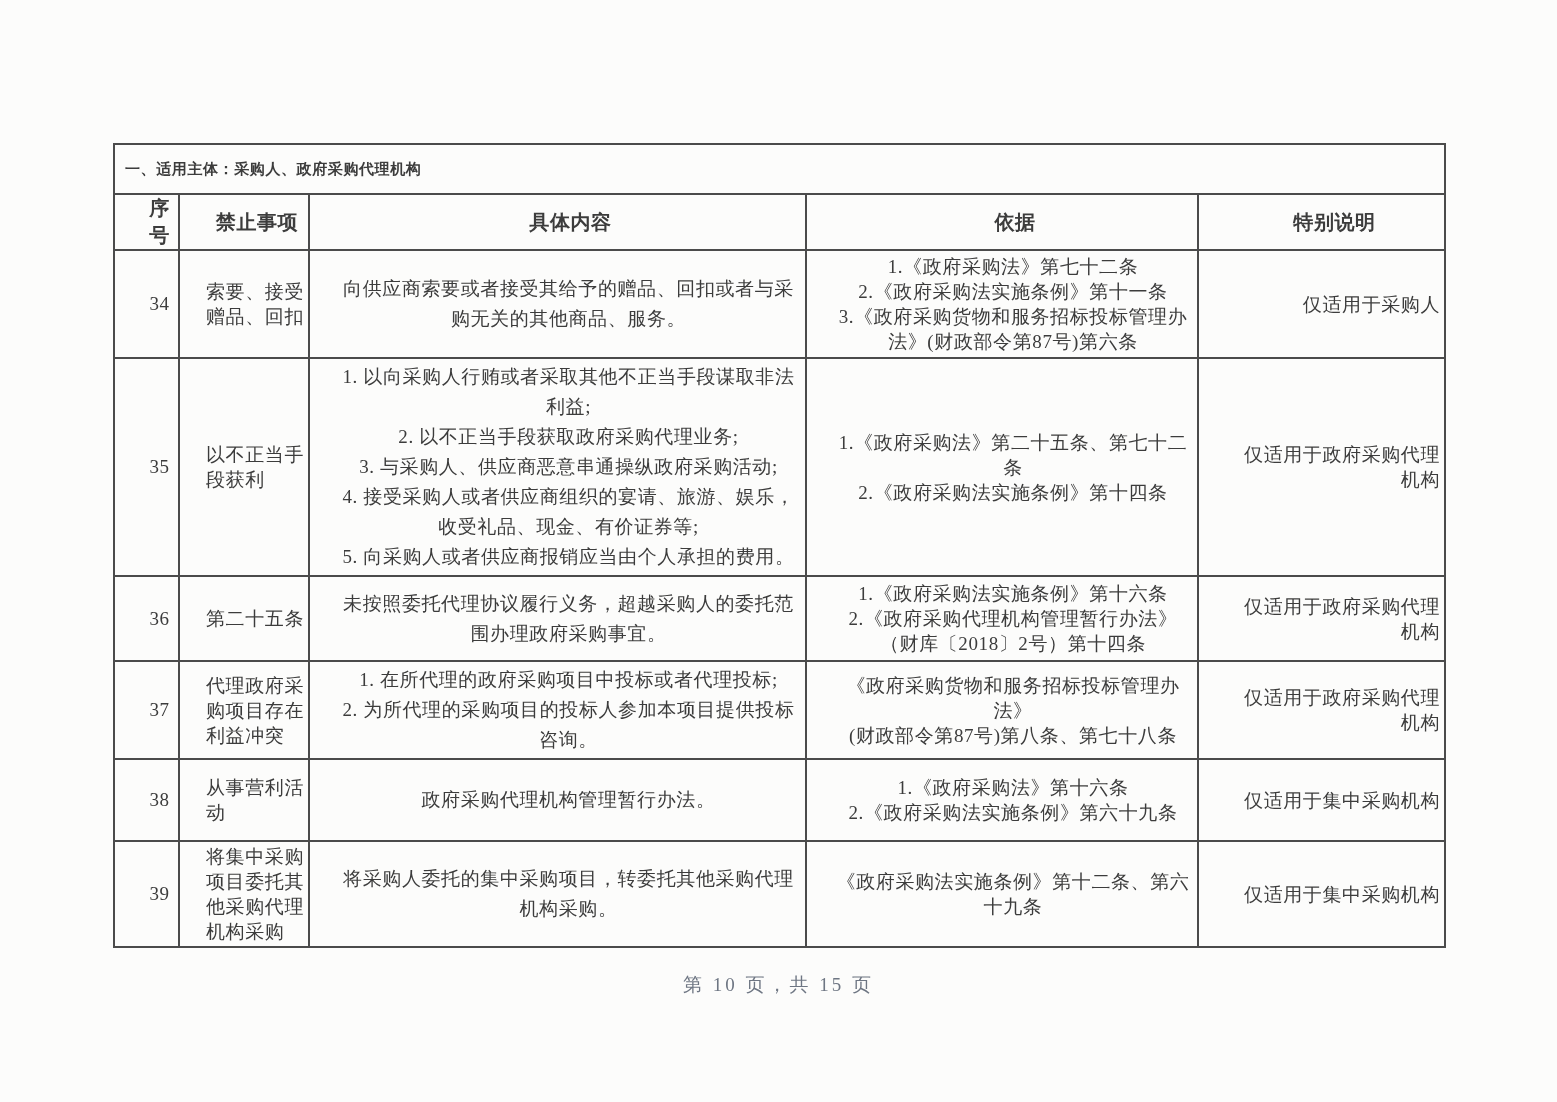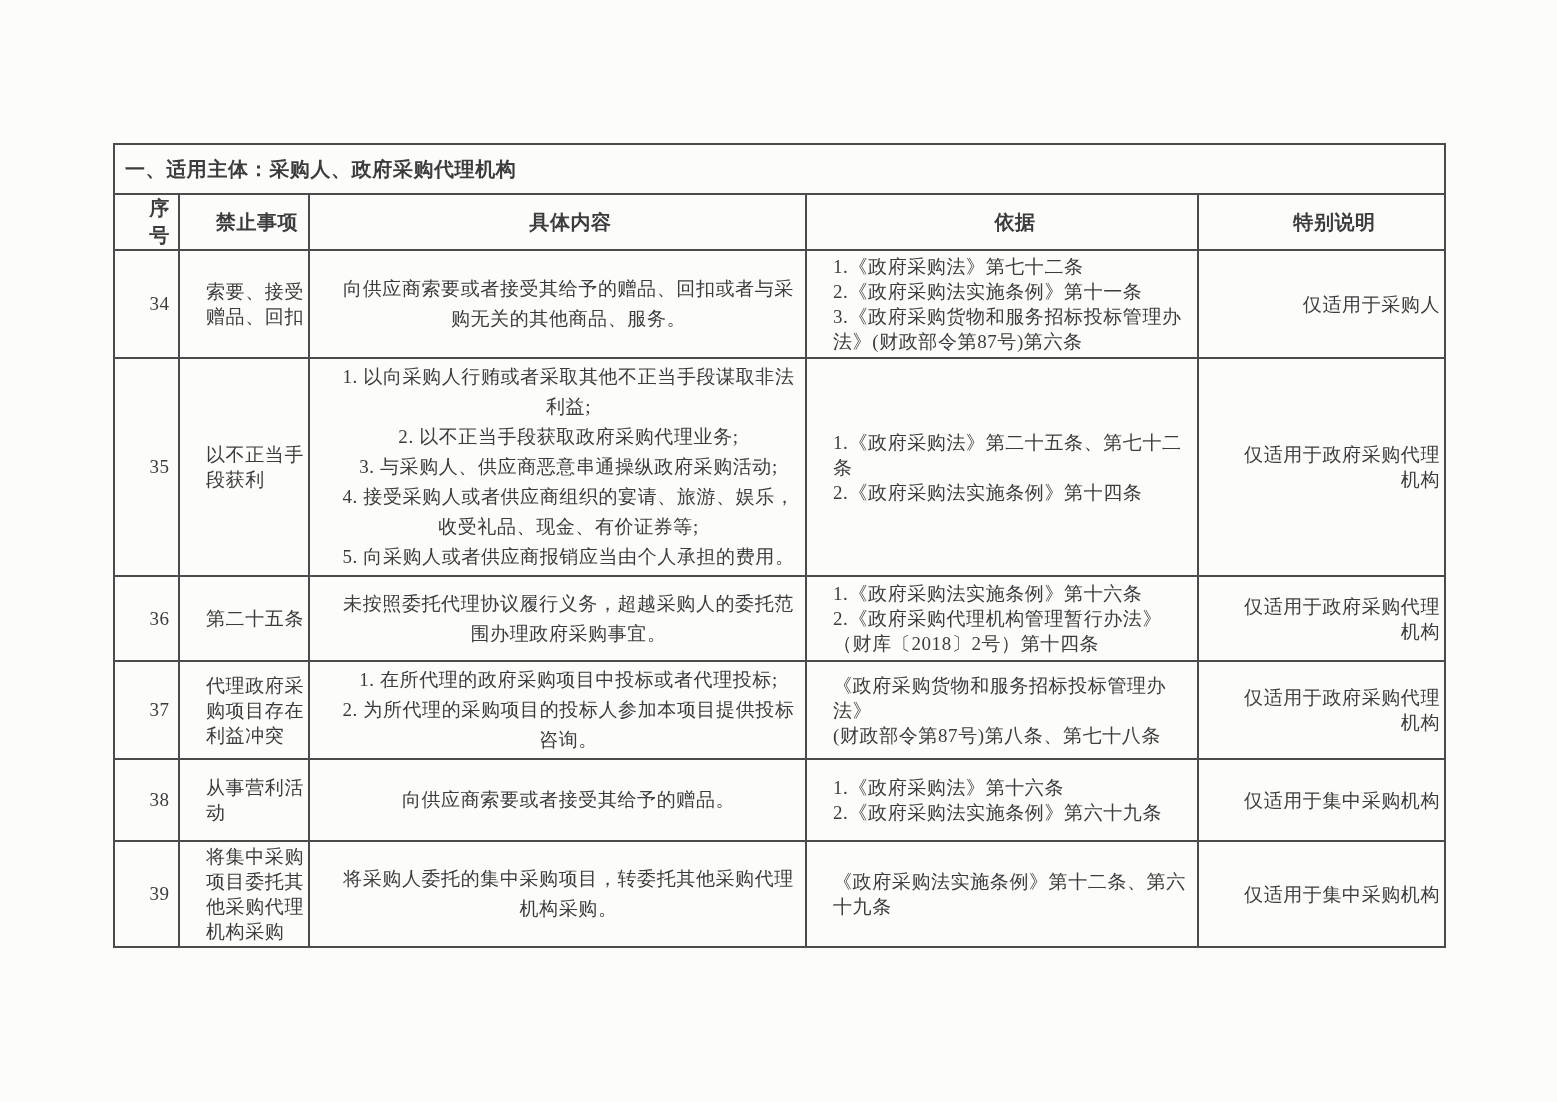--- a/index.html
+++ b/index.html
@@ -26,21 +26,21 @@
     border: 2px solid #4b4b4b;
     vertical-align: middle;
     font-size: 19px;
     letter-spacing: 0.6px;
     color: #3c3c3c;
     padding-left: 26px;
   }
   tr.title-row td {
     height: 50px;
     font-weight: bold;
-    font-size: 20px;
+    font-size: 15px;
     padding-left: 10px;
     text-align: left;
   }
   tr.header-row th {
     height: 47px;
     font-weight: bold;
     font-size: 20px;
     text-align: center;
   }
   tr.row-34 { height: 104px; }
@@ -54,21 +54,21 @@
     line-height: 25px;
     padding: 2px 3px;
   }
   td.col-content {
     text-align: center;
     line-height: 30px;
     padding: 3px 4px 3px 6px;
     white-space: pre-line;
   }
   td.col-basis {
-    text-align: left;
+    text-align: center;
     line-height: 25px;
     padding: 3px 4px 3px 7px;
     white-space: pre-line;
   }
   td.col-note {
     text-align: right;
     line-height: 25px;
     padding: 3px 4px 3px 9px;
   }
   .footer {
@@ -146,30 +146,31 @@
       <td class="col-content">1. 在所代理的政府采购项目中投标或者代理投标;
 2. 为所代理的采购项目的投标人参加本项目提供投标咨询。</td>
       <td class="col-basis">《政府采购货物和服务招标投标管理办法》
 (财政部令第87号)第八条、第七十八条</td>
       <td class="col-note">仅适用于政府采购代理机构</td>
     </tr>
 
     <tr class="row-38">
       <td class="col-no">38</td>
       <td class="col-item">从事营利活动</td>
-      <td class="col-content">向供应商索要或者接受其给予的赠品。</td>
+      <td class="col-content">政府采购代理机构管理暂行办法。</td>
       <td class="col-basis">1.《政府采购法》第十六条
 2.《政府采购法实施条例》第六十九条</td>
       <td class="col-note">仅适用于集中采购机构</td>
     </tr>
 
     <tr class="row-39">
       <td class="col-no">39</td>
       <td class="col-item">将集中采购项目委托其他采购代理机构采购</td>
       <td class="col-content">将采购人委托的集中采购项目，转委托其他采购代理机构采购。</td>
       <td class="col-basis">《政府采购法实施条例》第十二条、第六十九条</td>
       <td class="col-note">仅适用于集中采购机构</td>
     </tr>
   </tbody>
     </table>
 
+  <div class="footer">第 10 页，共 15 页</div>
 
 </div>
 
 </body></html>

